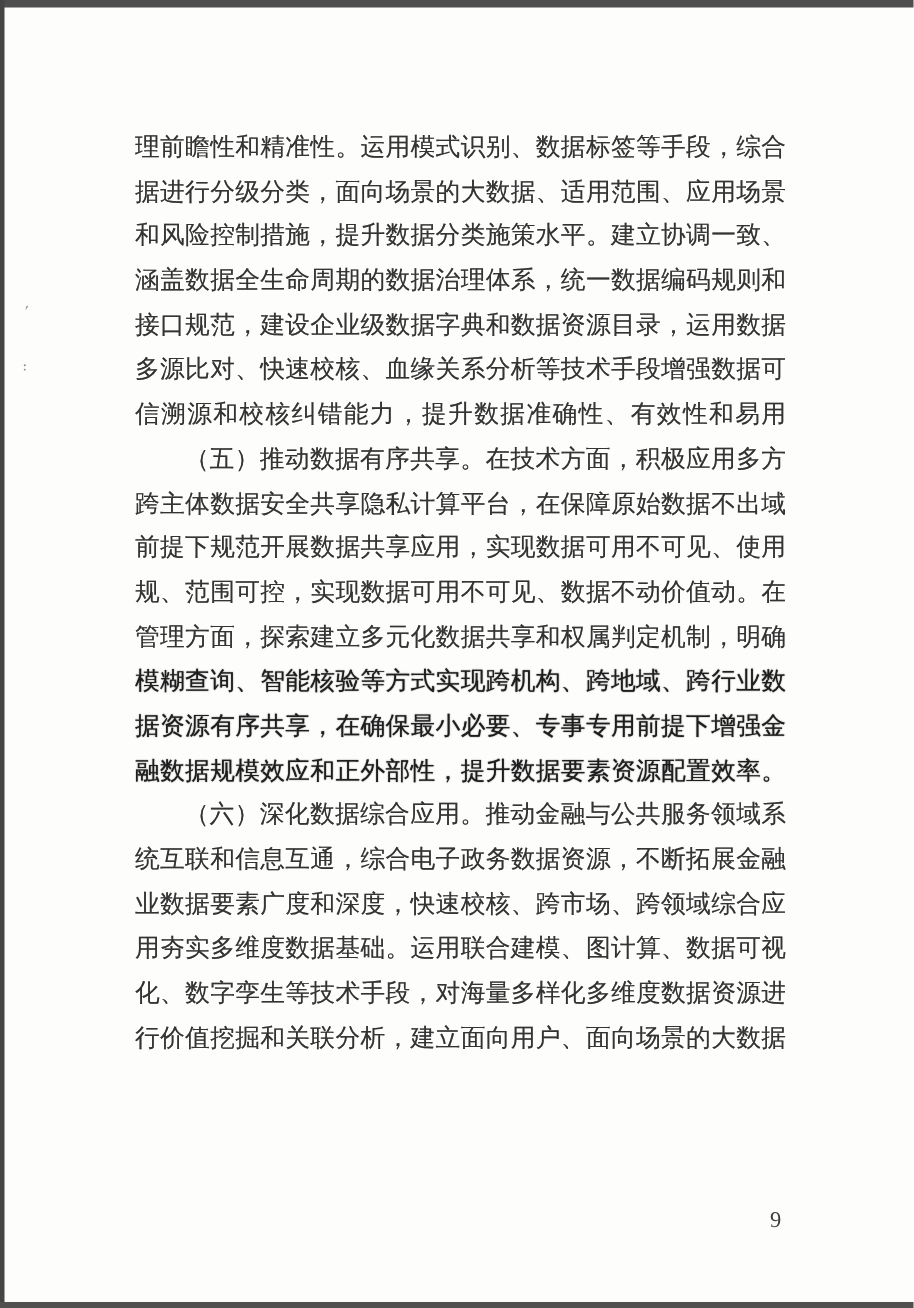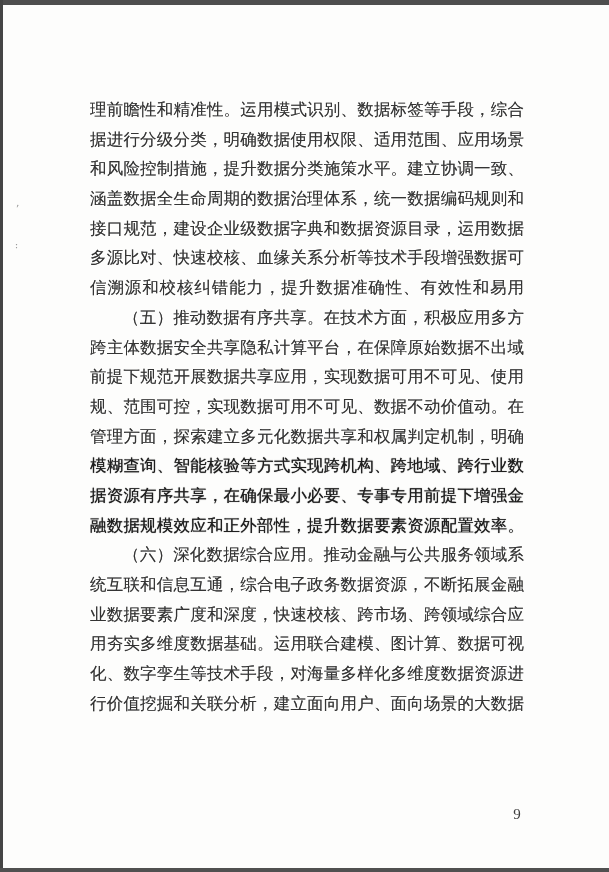--- a/index.html
+++ b/index.html
@@ -27,21 +27,21 @@
   }
   .edge-bottom {
     position: absolute; bottom: 0; left: 0;
     width: 609px; height: 4px;
     background: #505050;
   }
   
   .text-block {
     position: absolute;
     left: 90px;
-    top: 95px;
+    top: 83px;
     width: 434px;
   }
   .line {
     font-size: 16.5px;
     line-height: 29.7px;
     height: 29.7px;
     color: #343434;
     text-align: justify;
     text-align-last: justify;
     text-justify: inter-character;
@@ -80,21 +80,21 @@
 
 <div class="edge-top"></div>
 <div class="edge-left"></div>
 <div class="edge-bottom"></div>
 
 <span class="margin-artifact artifact-1">ʹ</span>
 <span class="margin-artifact artifact-2">꞉</span>
 
 <div class="text-block">
     <div class="line">理前瞻性和精准性。运用模式识别、数据标签等手段，综合</div>
-    <div class="line">据进行分级分类，明确数据使用权限、适用范围、应用场景</div>
+    <div class="line">据进行分级分类，面向场景的大数据、适用范围、应用场景</div>
     <div class="line">和风险控制措施，提升数据分类施策水平。建立协调一致、</div>
     <div class="line">涵盖数据全生命周期的数据治理体系，统一数据编码规则和</div>
     <div class="line">接口规范，建设企业级数据字典和数据资源目录，运用数据</div>
     <div class="line">多源比对、快速校核、血缘关系分析等技术手段增强数据可</div>
     <div class="line">信溯源和校核纠错能力，提升数据准确性、有效性和易用性。</div>
     <div class="line indent">（五）推动数据有序共享。在技术方面，积极应用多方</div>
     <div class="line">跨主体数据安全共享隐私计算平台，在保障原始数据不出域</div>
     <div class="line">前提下规范开展数据共享应用，实现数据可用不可见、使用合</div>
     <div class="line">规、范围可控，实现数据可用不可见、数据不动价值动。在</div>
     <div class="line">管理方面，探索建立多元化数据共享和权属判定机制，明确</div>

